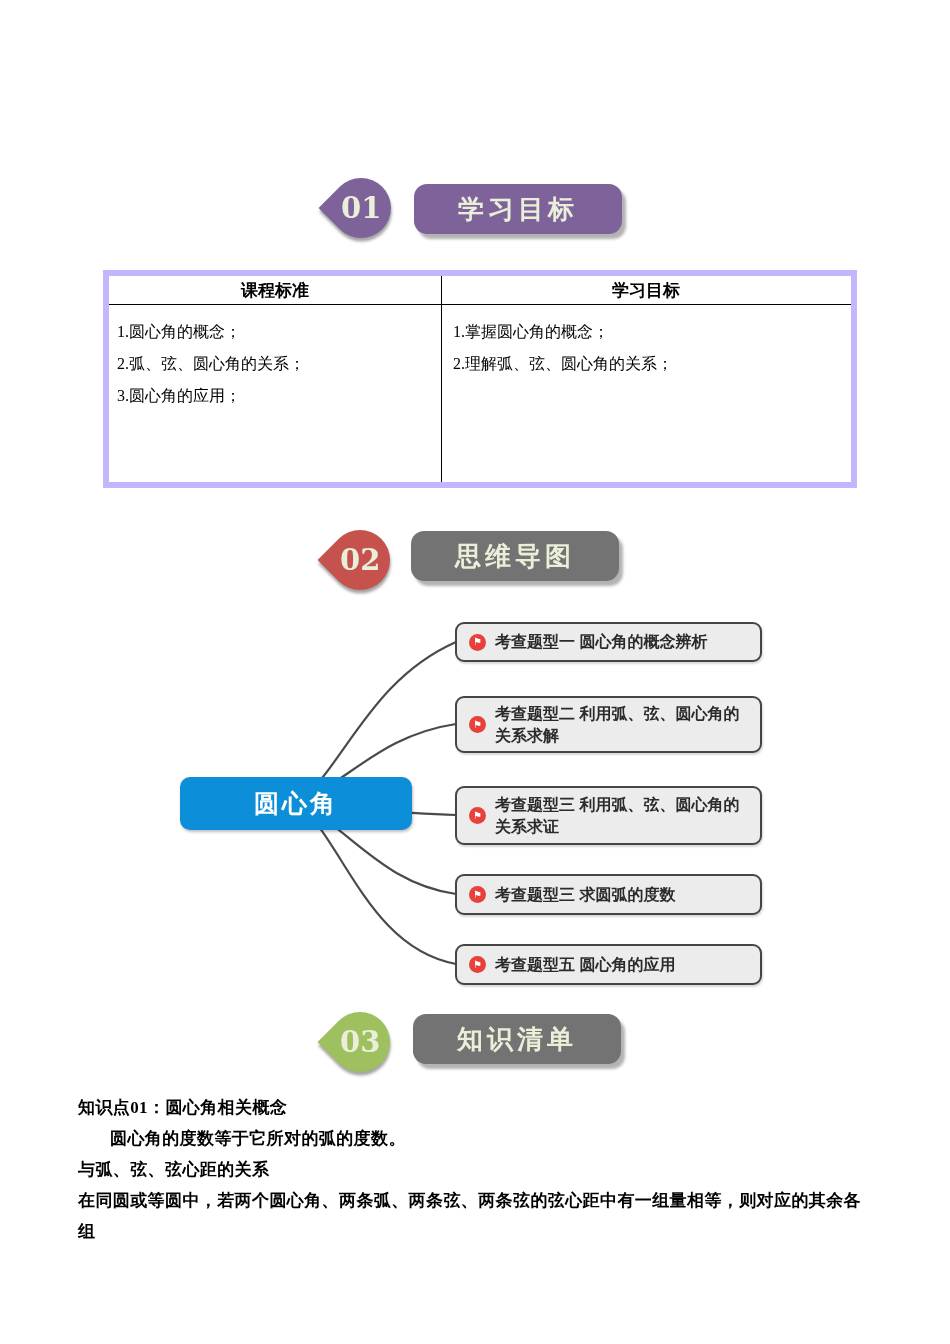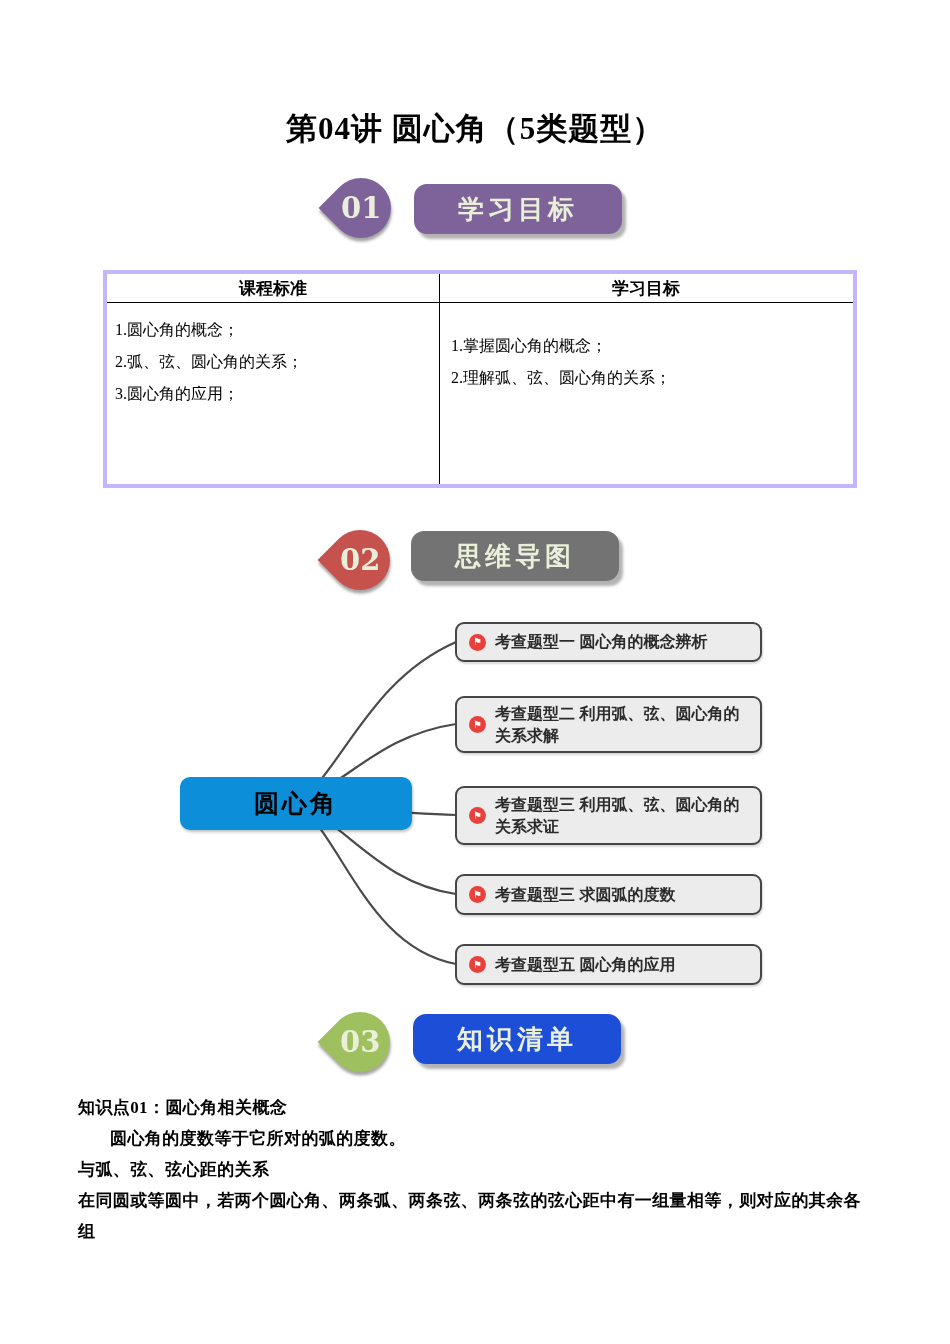--- a/index.html
+++ b/index.html
@@ -33,42 +33,42 @@
     position:absolute; width:208px; height:50px; border-radius:13px;
     display:flex; align-items:center; justify-content:center;
     font-family:"Liberation Sans","DejaVu Sans",sans-serif;
     font-weight:bold; font-size:26px; letter-spacing:4px; color:#e9efd8;
     box-shadow:4px 5px 3px #b3b3b3;
   }
 
   
   .gtable {
     position:absolute; left:103px; top:270px; width:754px; height:218px;
-    border:4px solid #c4b5fd;
+    border:6px solid #c4b5fd;
   }
   .gtable .vdiv { position:absolute; left:332px; top:0; bottom:0; width:0; border-left:1.5px solid #000; }
   .gtable .hline { position:absolute; left:0; right:0; top:28px; height:0; border-top:1.5px solid #000; }
   .gtable .th {
     position:absolute; top:0; height:28px;
     display:flex; align-items:center; justify-content:center;
     font-weight:bold; font-size:17px;
   }
   .gtable .th.c1 { left:0; width:332px; }
   .gtable .th.c2 { left:332px; right:0; }
   .gtable ul { position:absolute; top:40px; list-style:none; }
   .gtable ul.c1 { left:8px; width:316px; }
-  .gtable ul.c2 { left:344px; width:400px;margin-top:16px; }
+  .gtable ul.c2 { left:344px; width:400px; }
   .gtable li { height:32px; line-height:32px; font-size:16px; white-space:nowrap;font-family:Liberation Serif, serif; }
 
   
   .mindmap { position:absolute; left:0; top:600px; width:950px; height:400px; }
   .mindmap svg { position:absolute; left:0; top:0; }
   .root-node {
     position:absolute; left:180px; top:177px; width:232px; height:53px;
-    border-radius:10px; color:#000000;
+    border-radius:10px; color:#ffffff;
     font-family:"Liberation Sans","DejaVu Sans",sans-serif;
     font-weight:bold; font-size:25px; letter-spacing:3px;
     display:flex; align-items:center; justify-content:center;
     box-shadow:1px 2px 3px rgba(0,0,0,.25);
   }
   .mnode {
     position:absolute; left:455px; width:307px;
     background:#ececec; border:2px solid #454545; border-radius:9px;
     display:flex; align-items:center; gap:9px; padding:0 10px 0 12px;
     font-family:"Liberation Sans","DejaVu Sans",sans-serif;
@@ -85,21 +85,20 @@
   
   .knowledge { position:absolute; left:78px; top:1092px; width:796px; font-size:17px; }
   .knowledge p { line-height:31px; font-weight:bold; letter-spacing:.4px; }
   .knowledge p.indent { text-indent:32px; }
 </style>
 </head>
 <body>
 
 <div class="page">
 
-  <div class="doc-title">第04讲 圆心角（5类题型）</div>
 
   <div class="badge-drop" style="left: 331px; top: 178px; background-color: rgb(126, 99, 154);">
     <span class="num">01</span>
   </div>
   <div class="badge-pill" style="left: 414px; top: 184px; background-color: rgb(126, 99, 154);">
     <span>学习目标</span>
   </div>
 
   <div class="gtable">
     <div class="vdiv"></div>
@@ -155,21 +154,21 @@
     </div>
     <div class="mnode" style="top:344px; height:41px;">
       <span class="flag" style="background-color: rgb(232, 65, 59);">⚑</span>
       <span>考查题型五 圆心角的应用</span>
     </div>
   </div>
 
   <div class="badge-drop" style="left: 330px; top: 1012px; background-color: rgb(159, 192, 94);">
     <span class="num">03</span>
   </div>
-  <div class="badge-pill" style="left: 413px; top: 1014px; background-color: #1d4ed8;">
+  <div class="badge-pill" style="left: 413px; top: 1014px; background-color: #737373;">
     <span>知识清单</span>
   </div>
 
   <div class="knowledge">
     <p>知识点01：圆心角相关概念</p>
     <p class="indent">圆心角的度数等于它所对的弧的度数。</p>
     <p>与弧、弦、弦心距的关系</p>
     <p>在同圆或等圆中，若两个圆心角、两条弧、两条弦、两条弦的弦心距中有一组量相等，则对应的其余各组</p>
   </div>
 

